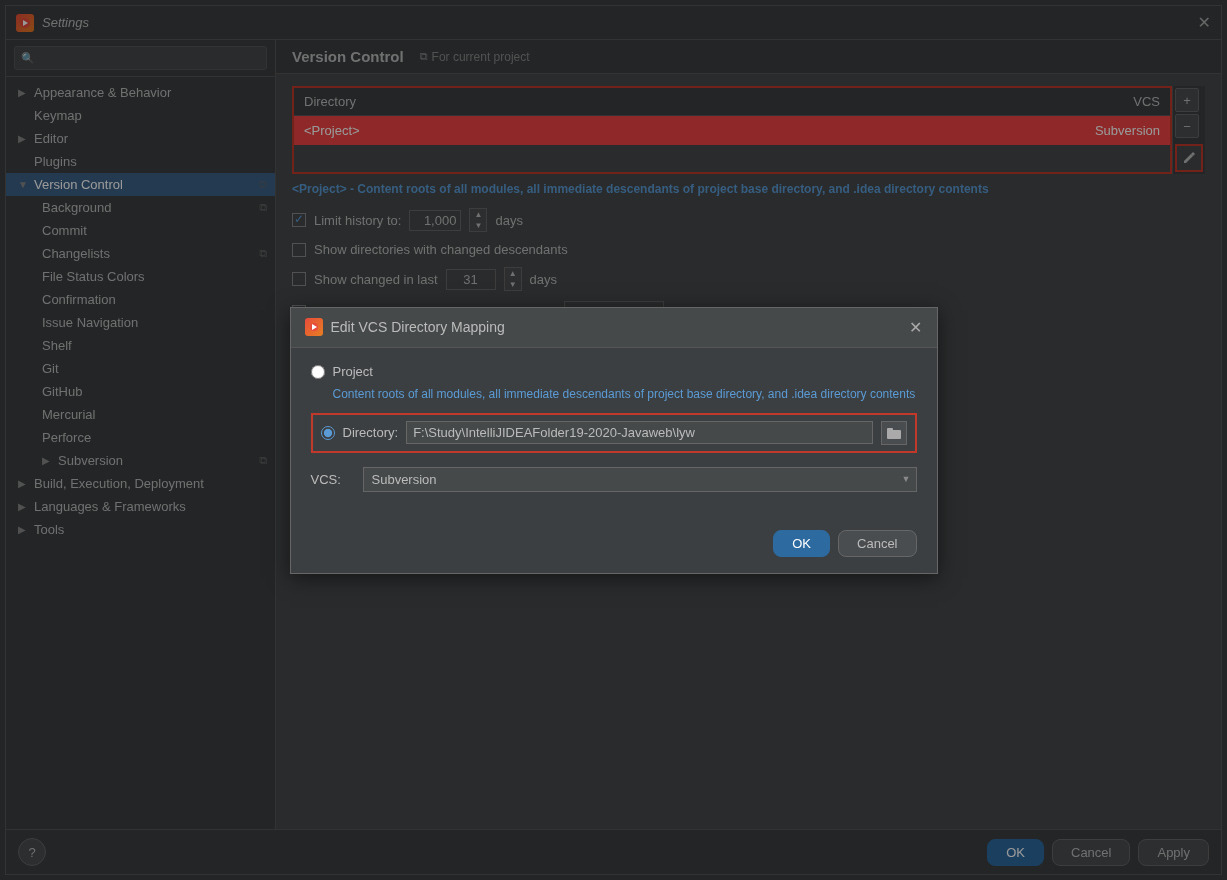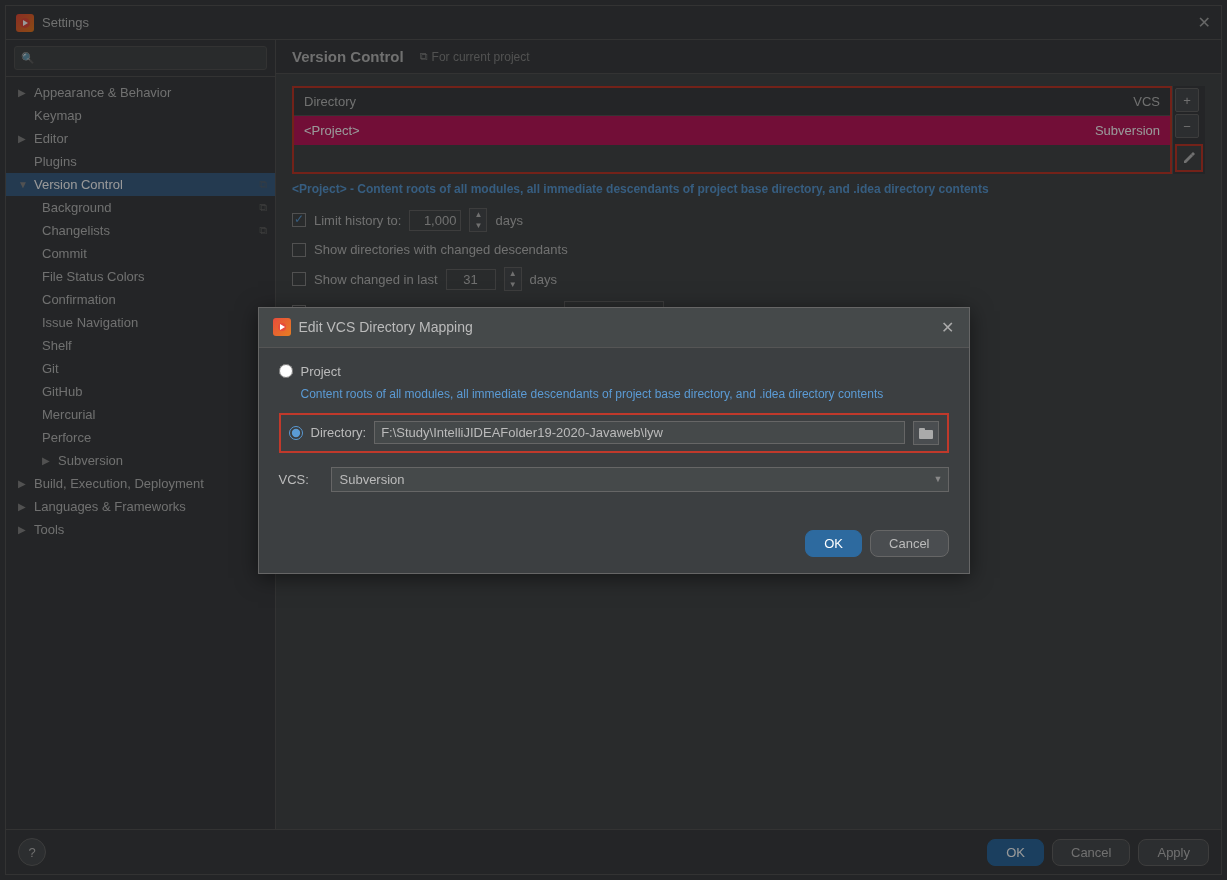--- a/index.html
+++ b/index.html
@@ -35,20 +35,21 @@
       width: 18px; height: 18px;
       background: linear-gradient(135deg, #e74c3c, #e67e22);
       border-radius: 3px;
       display: flex; align-items: center; justify-content: center;
       font-size: 10px; color: white; font-weight: bold;
     }
 
     .title-text {
       color: #bbb;
       font-size: 13px;
+      font-style: italic;
     }
 
     .close-btn {
       color: #888;
       cursor: pointer;
       font-size: 16px;
       background: none;
       border: none;
       color: #aaa;
     }
@@ -194,21 +195,21 @@
       padding-right: 10px;
     }
 
     .table-inner tbody td {
       padding: 7px 10px;
       color: #bbb;
       font-size: 13px;
     }
 
     .table-inner tbody tr.selected {
-      background: #be185d;
+      background: #ef4444;
       padding-left: 48px;
     }
 
     .table-inner tbody tr.selected td {
       color: #fff;
     }
 
     .side-buttons {
       display: flex;
       flex-direction: column;
@@ -354,21 +355,21 @@
       background: rgba(0,0,0,0.4);
       display: flex;
       align-items: center;
       justify-content: center;
       z-index: 100;
     }
 
     .modal {
       background: #3c3f41;
       border: 1px solid #666;
-      width: 712px;
+      width: 648px;
       box-shadow: 0 4px 20px rgba(0,0,0,0.5);
     }
 
     .modal-header {
       display: flex;
       align-items: center;
       justify-content: space-between;
       padding: 10px 14px;
       border-bottom: 1px solid #555;
       background: #45494a;
@@ -400,21 +401,21 @@
       font-size: 16px;
       cursor: pointer;
     }
 
     .modal-body {
       padding: 16px 20px;
     }
 
     .radio-row {
       display: flex;
-      align-items: center;
+      align-items: flex-end;
       gap: 8px;
       margin-bottom: 8px;
     }
 
     .radio-input {
       accent-color: #5b9bd5;
       cursor: pointer;
       width: 14px; height: 14px;
     }
 
@@ -572,25 +573,25 @@
           <span class="arrow">▼</span>
           <span>Version Control</span>
           <span class="copy-icon" style="margin-left:auto; font-size:11px; opacity:0.6;">⧉</span>
         </div>
 
         <div class="nav-item nav-child">
           <span>Background</span>
           <span class="copy-icon">⧉</span>
         </div>
         <div class="nav-item nav-child">
+          <span>Commit</span>
+        </div>
+        <div class="nav-item nav-child">
           <span>Changelists</span>
           <span class="copy-icon">⧉</span>
-        </div>
-        <div class="nav-item nav-child">
-          <span>Commit</span>
         </div>
         <div class="nav-item nav-child">
           <span>File Status Colors</span>
         </div>
         <div class="nav-item nav-child">
           <span>Confirmation</span>
         </div>
         <div class="nav-item nav-child">
           <span>Issue Navigation</span>
         </div>

